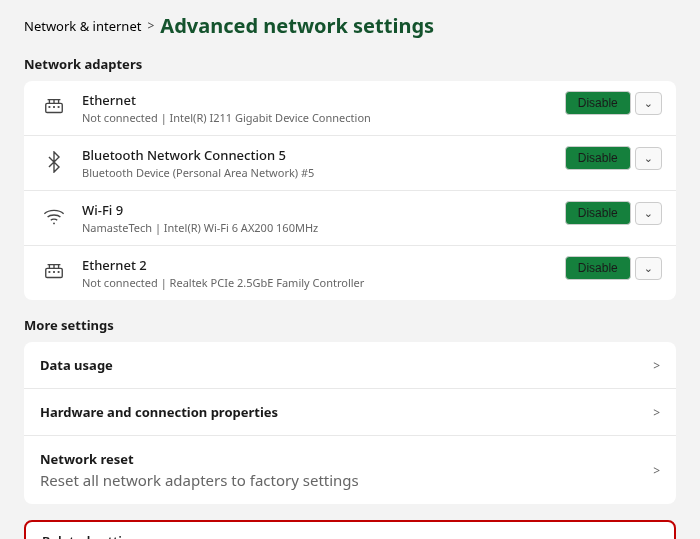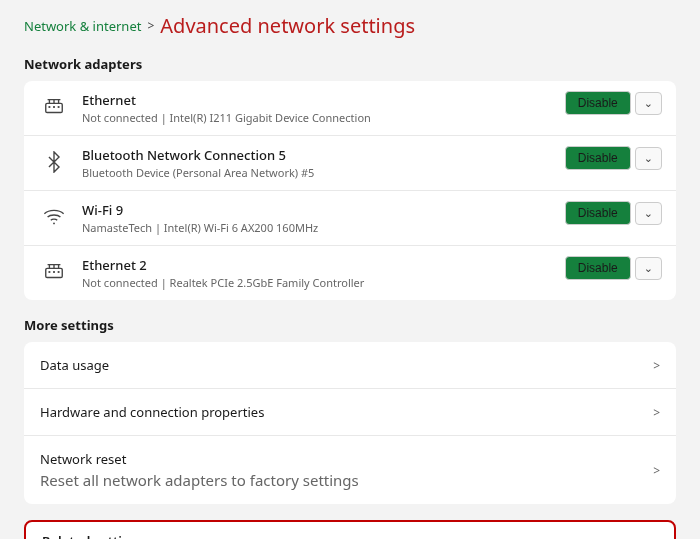--- a/index.html
+++ b/index.html
@@ -18,31 +18,31 @@
 
     
     .breadcrumb {
       display: flex;
       align-items: center;
       gap: 6px;
       margin-bottom: 16px;
       font-size: 13px;
     }
     .breadcrumb-parent {
-      color: #15803d;
+      color: #000000;
       cursor: pointer;
     }
     .breadcrumb-separator {
       color: #444;
       font-size: 12px;
     }
     .breadcrumb-current {
       font-size: 20px;
-      font-weight: 400;
-      color: #b91c1c;
+      font-weight: 700;
+      color: #14532d;
     }
 
     
     .section-title {
       font-size: 13px;
       font-weight: 700;
       color: #1a1a1a;
       margin-bottom: 8px;
       margin-top: 4px;
     }
@@ -138,21 +138,21 @@
     .settings-item:last-child {
       border-bottom: none;
     }
 
     .settings-item-content {
       flex: 1;
     }
 
     .settings-item-title {
       font-size: 13px;
-      font-weight: 400;
+      font-weight: 700;
       color: #1a1a1a;
     }
 
     .settings-item-subtitle {
       font-size: 15px;
       color: #666;
       margin-top: 2px;
     }
 
     .settings-chevron {

